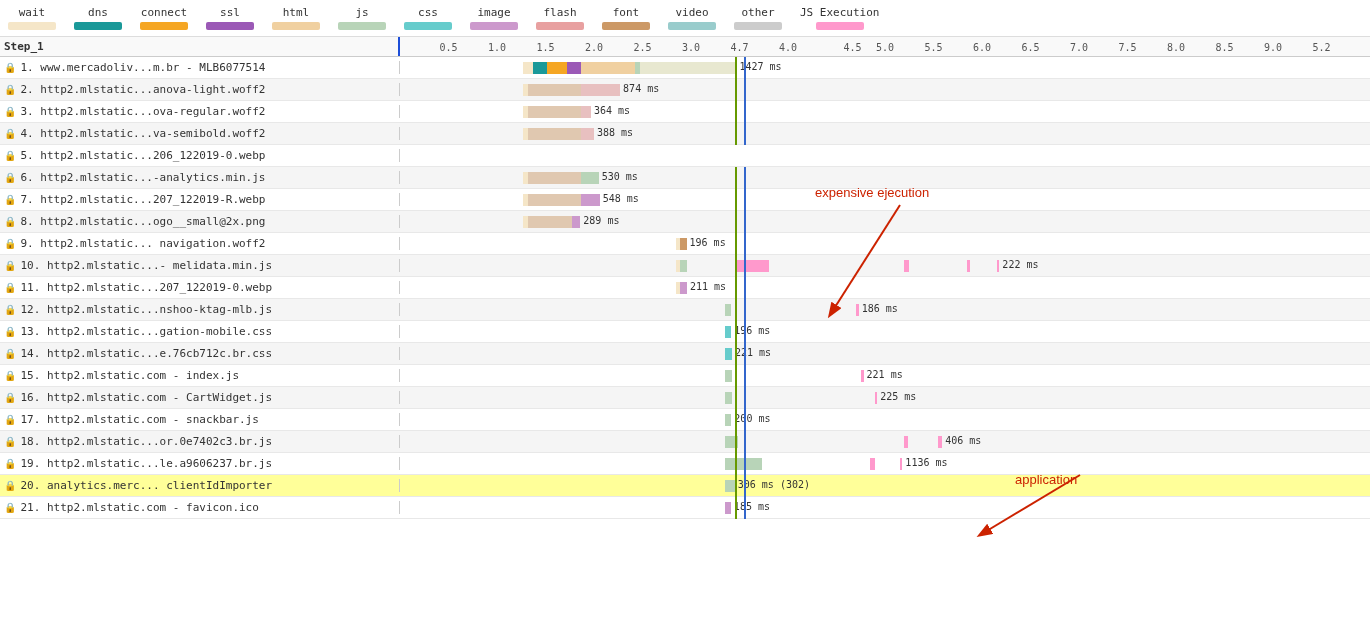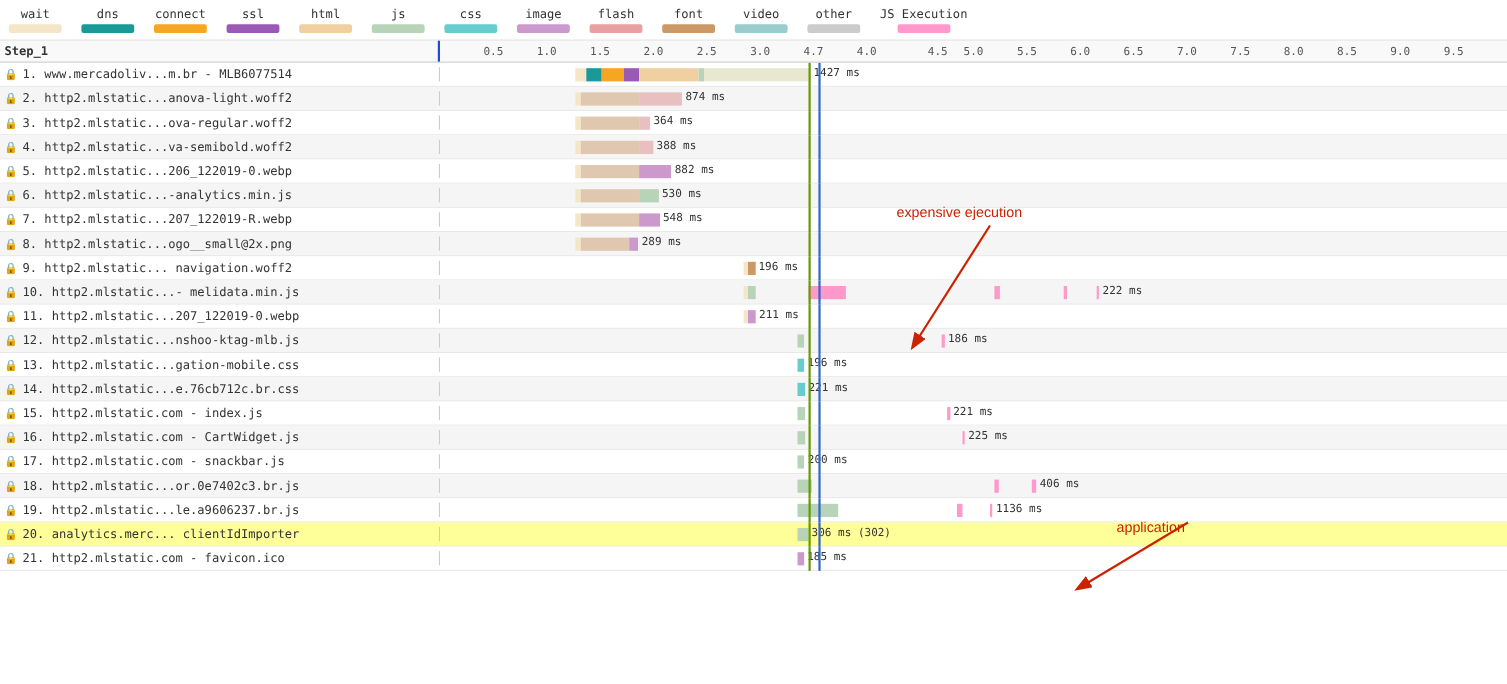--- a/index.html
+++ b/index.html
@@ -232,21 +232,21 @@
         <span class="tick-label" style="left: 45%; margin-left: 16px;">4.5</span>
         <span class="tick-label" style="left: 50%;">5.0</span>
         <span class="tick-label" style="left: 55%;">5.5</span>
         <span class="tick-label" style="left: 60%;">6.0</span>
         <span class="tick-label" style="left: 65%;">6.5</span>
         <span class="tick-label" style="left: 70%; text-align: right;">7.0</span>
         <span class="tick-label" style="left: 75%;">7.5</span>
         <span class="tick-label" style="left: 80%; margin-top: 32px;">8.0</span>
         <span class="tick-label" style="left: 85%;">8.5</span>
         <span class="tick-label" style="left: 90%;">9.0</span>
-        <span class="tick-label" style="left: 95%;">9.5</span>
+        <span class="tick-label" style="left: 95%;">5.2</span>
       </div>
   </div>
 
   <div class="rows-wrapper" id="rows-container">
   <div class="waterfall-row">
         <div class="row-label">
           <span class="lock-icon">🔒</span>
           <span>1. www.mercadoliv...m.br - MLB6077514</span>
         </div>
         <div class="timeline-cell">
@@ -301,28 +301,20 @@
           <div class="bar-segment" style="left: 18.7%; width: 1.3%; background: rgb(232, 192, 192);"></div>
           <div class="ms-label" style="left: 20.3%;">388 ms</div>
           <div class="vline" style="left: 34.5%; background: rgb(102, 153, 0);"></div>
           <div class="vline" style="left: 35.5%; background: rgb(51, 102, 204);"></div>
         </div>
       </div>
       <div class="waterfall-row">
         <div class="row-label">
           <span class="lock-icon">🔒</span>
           <span>5. http2.mlstatic...206_122019-0.webp</span>
-        </div>
-        <div class="timeline-cell">
-          <div class="bar-segment" style="left: 12.7%; width: 0.5%; background: rgb(245, 230, 200);"></div>
-          <div class="bar-segment" style="left: 13.2%; width: 5.5%; background: rgb(224, 200, 176);"></div>
-          <div class="bar-segment" style="left: 18.7%; width: 3%; background: rgb(204, 153, 204);"></div>
-          <div class="ms-label" style="left: 22%;">882 ms</div>
-          <div class="vline" style="left: 34.5%; background: rgb(102, 153, 0);"></div>
-          <div class="vline" style="left: 35.5%; background: rgb(51, 102, 204);"></div>
         </div>
       </div>
       <div class="waterfall-row">
         <div class="row-label">
           <span class="lock-icon">🔒</span>
           <span>6. http2.mlstatic...-analytics.min.js</span>
         </div>
         <div class="timeline-cell">
           <div class="bar-segment" style="left: 12.7%; width: 0.5%; background: rgb(245, 230, 200);"></div>
           <div class="bar-segment" style="left: 13.2%; width: 5.5%; background: rgb(224, 200, 176);"></div>

